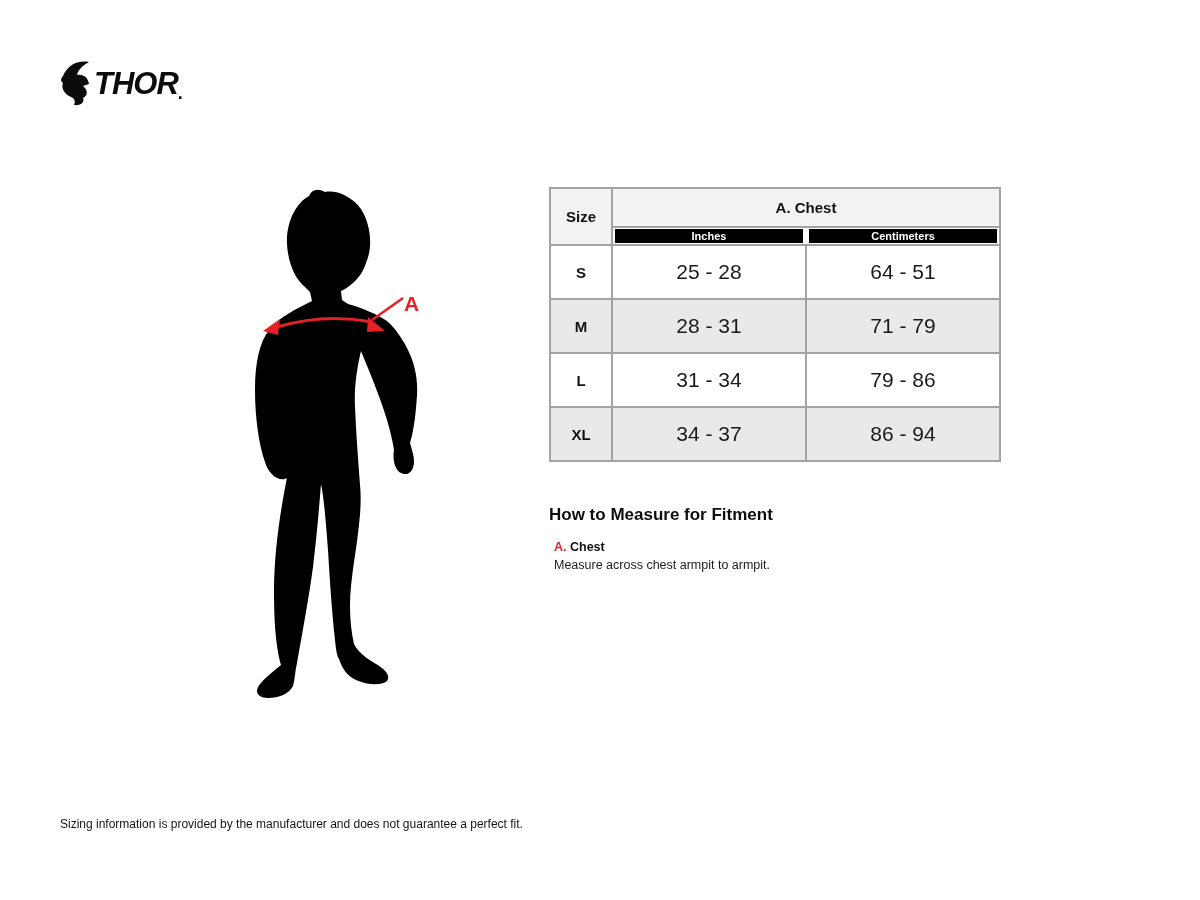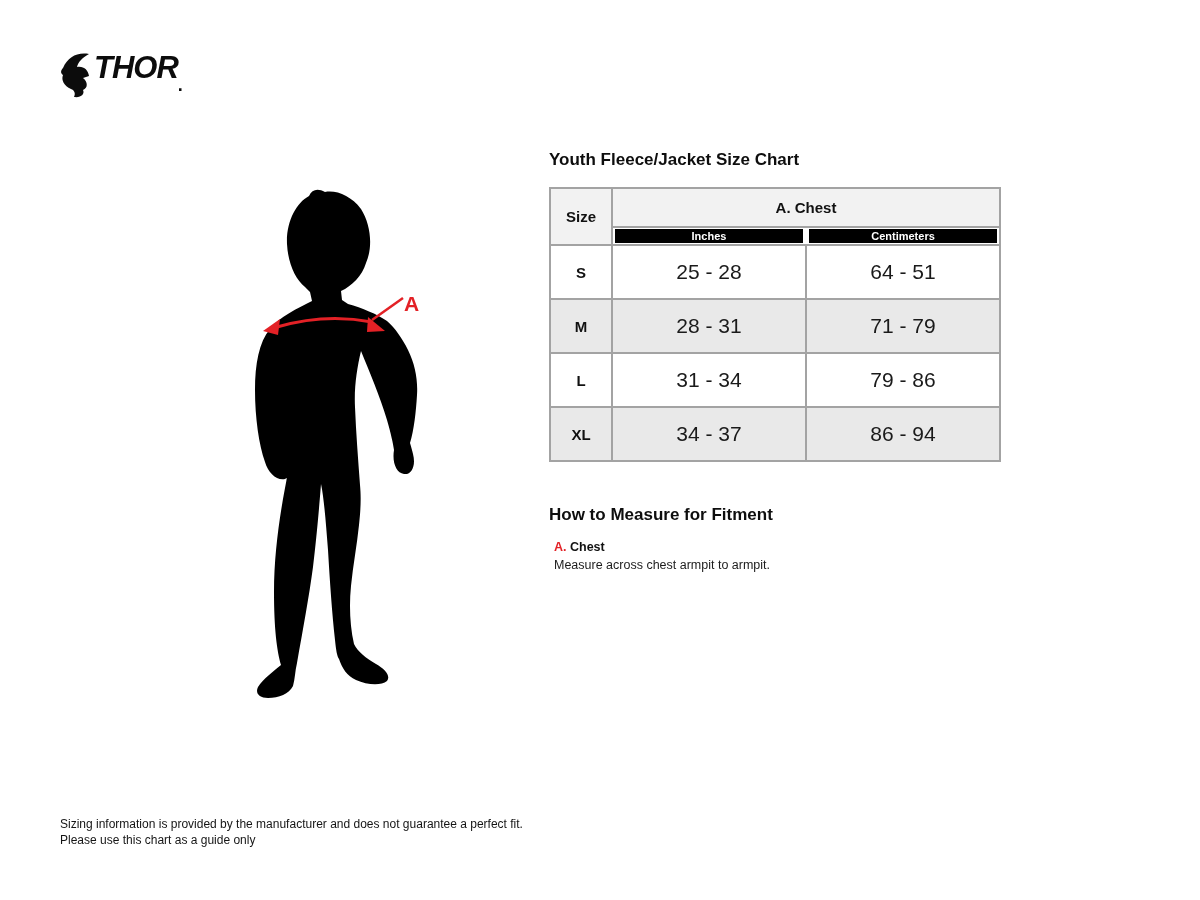--- a/index.html
+++ b/index.html
@@ -1,21 +1,21 @@
 <!DOCTYPE html>
 <html><head>
 <meta charset="utf-8">
 <style>
   * { margin:0; padding:0; box-sizing:border-box; }
   html,body { width:1200px; height:900px; background:#ffffff;
               font-family:"Liberation Sans", sans-serif; color:#111; }
   .page { position:relative; width:1200px; height:900px; overflow:hidden; }
 
   
-  .logo { position:absolute; left:59px; top:52px; display:flex; }
+  .logo { position:absolute; left:59px; top:60px; display:flex; align-items:center; }
   .logo-icon { width:32px; height:46px; margin-right:3px; }
   .logo-text { font-size:31px; font-weight:bold; font-style:italic;
                letter-spacing:-1px; color:#0c0c0c; line-height:1; }
   .logo-dot { font-size:18px; font-weight:bold; color:#0c0c0c; align-self:flex-end;
               margin-bottom:2px; }
 
   
   .figure { position:absolute; left:252px; top:188px; width:180px; height:512px; }
   .figure svg { display:block; }
   .sil { fill:#000; }
@@ -96,21 +96,20 @@
       <g>
         <path class="red-stroke" stroke-width="3" d="M25,139 Q73,125 120,134"></path>
         <polygon class="red-fill" points="11,143 28,131 26,147"></polygon>
         <polygon class="red-fill" points="133,143 116,129 115,144"></polygon>
         <path class="red-stroke" stroke-width="2.5" d="M120,132 L151,110"></path>
       </g>
       <text class="fig-label" x="152" y="123">A</text>
     </svg>
   </div>
 
-  <div class="chart-title">Youth Fleece/Jacket Size Chart</div>
 
   <table class="size-table">
     <colgroup>
       <col class="col-size">
         <col class="col-unit">
         <col class="col-unit">
     </colgroup>
     <thead>
       <tr class="head-row">
         <th class="size-head" rowspan="2">Size</th>
@@ -153,16 +152,15 @@
   <div class="measure-item">
     <div class="measure-item-head">
       <span class="red-letter">A.</span>
       <span>Chest</span>
     </div>
     <div class="measure-desc">Measure across chest armpit to armpit.</div>
   </div>
 
   <div class="footer">
     <div>Sizing information is provided by the manufacturer and does not guarantee a perfect fit.</div>
-    <div>Please use this chart as a guide only</div>
   </div>
 
 </div>
 
 </body></html>

